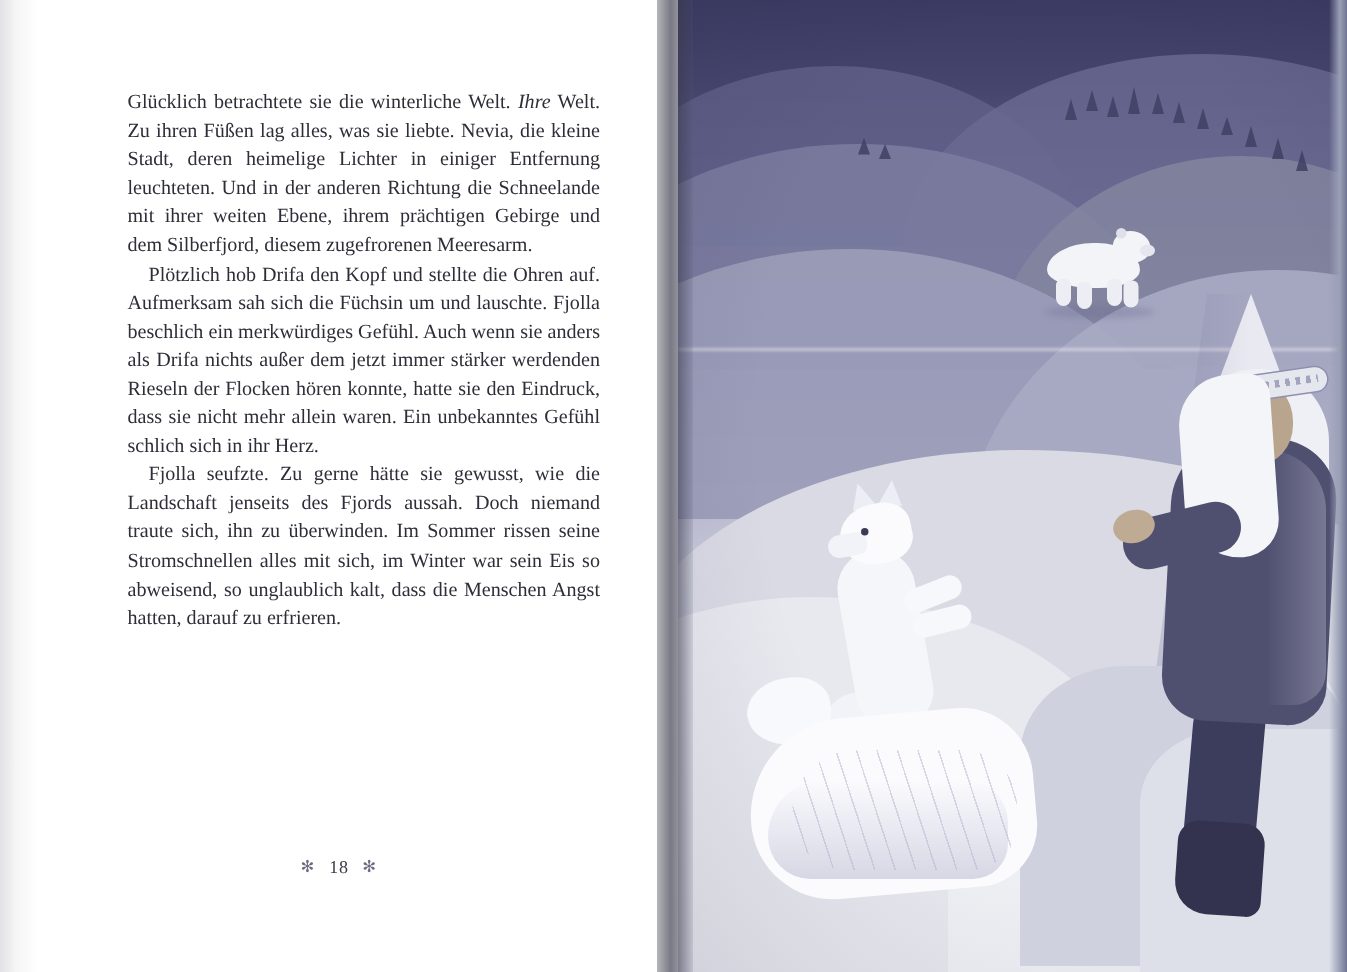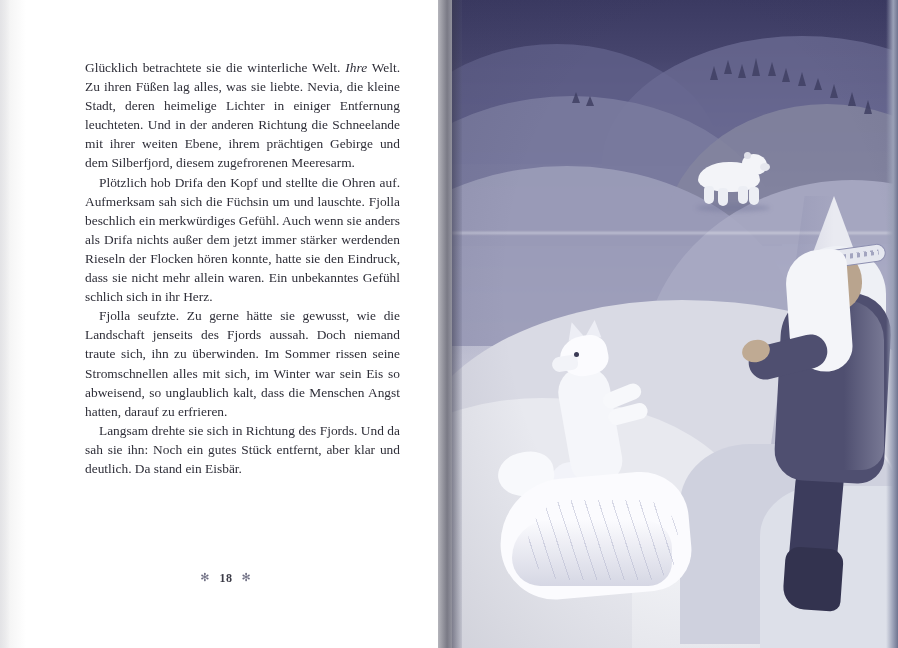--- a/index.html
+++ b/index.html
@@ -67,21 +67,21 @@
   }
   .folio .orn {
     color: #6b6b80;
     font-size: 11px;
     margin: 0 9px;
     position: relative;
     top: -1px;
   }
   .folio .num {
     font-family: "Liberation Serif", serif;
-    font-weight: bold;
+    font-weight: normal;
     letter-spacing: 0.5px;
   }
 
   
   .right-page {
     position: absolute;
     left: 452px; top: 0;
     width: 446px; height: 648px;
     overflow: hidden;
   }
@@ -495,25 +495,20 @@
         sie den Eindruck, dass sie nicht mehr allein waren. Ein unbekanntes
         Gefühl schlich sich in ihr Herz.
       </p>
       <p>
         Fjolla seufzte. Zu gerne hätte sie gewusst, wie die Landschaft
         jenseits des Fjords aussah. Doch niemand traute sich, ihn zu
         überwinden. Im Sommer rissen seine Stromschnellen alles mit sich, im
         Winter war sein Eis so abweisend, so unglaublich kalt, dass die
         Menschen Angst hatten, darauf zu erfrieren.
       </p>
-      <p>
-        Langsam drehte sie sich in Richtung des Fjords. Und da sah sie ihn:
-        Noch ein gutes Stück entfernt, aber klar und deutlich. Da stand ein
-        Eisbär.
-      </p>
     </div>
 
     <div class="folio">
       <span class="orn">✻</span><span class="num">18</span><span class="orn">✻</span>
     </div>
 
     <div class="left-outer-edge"></div>
     <div class="left-inner-shadow"></div>
   </div>
 

